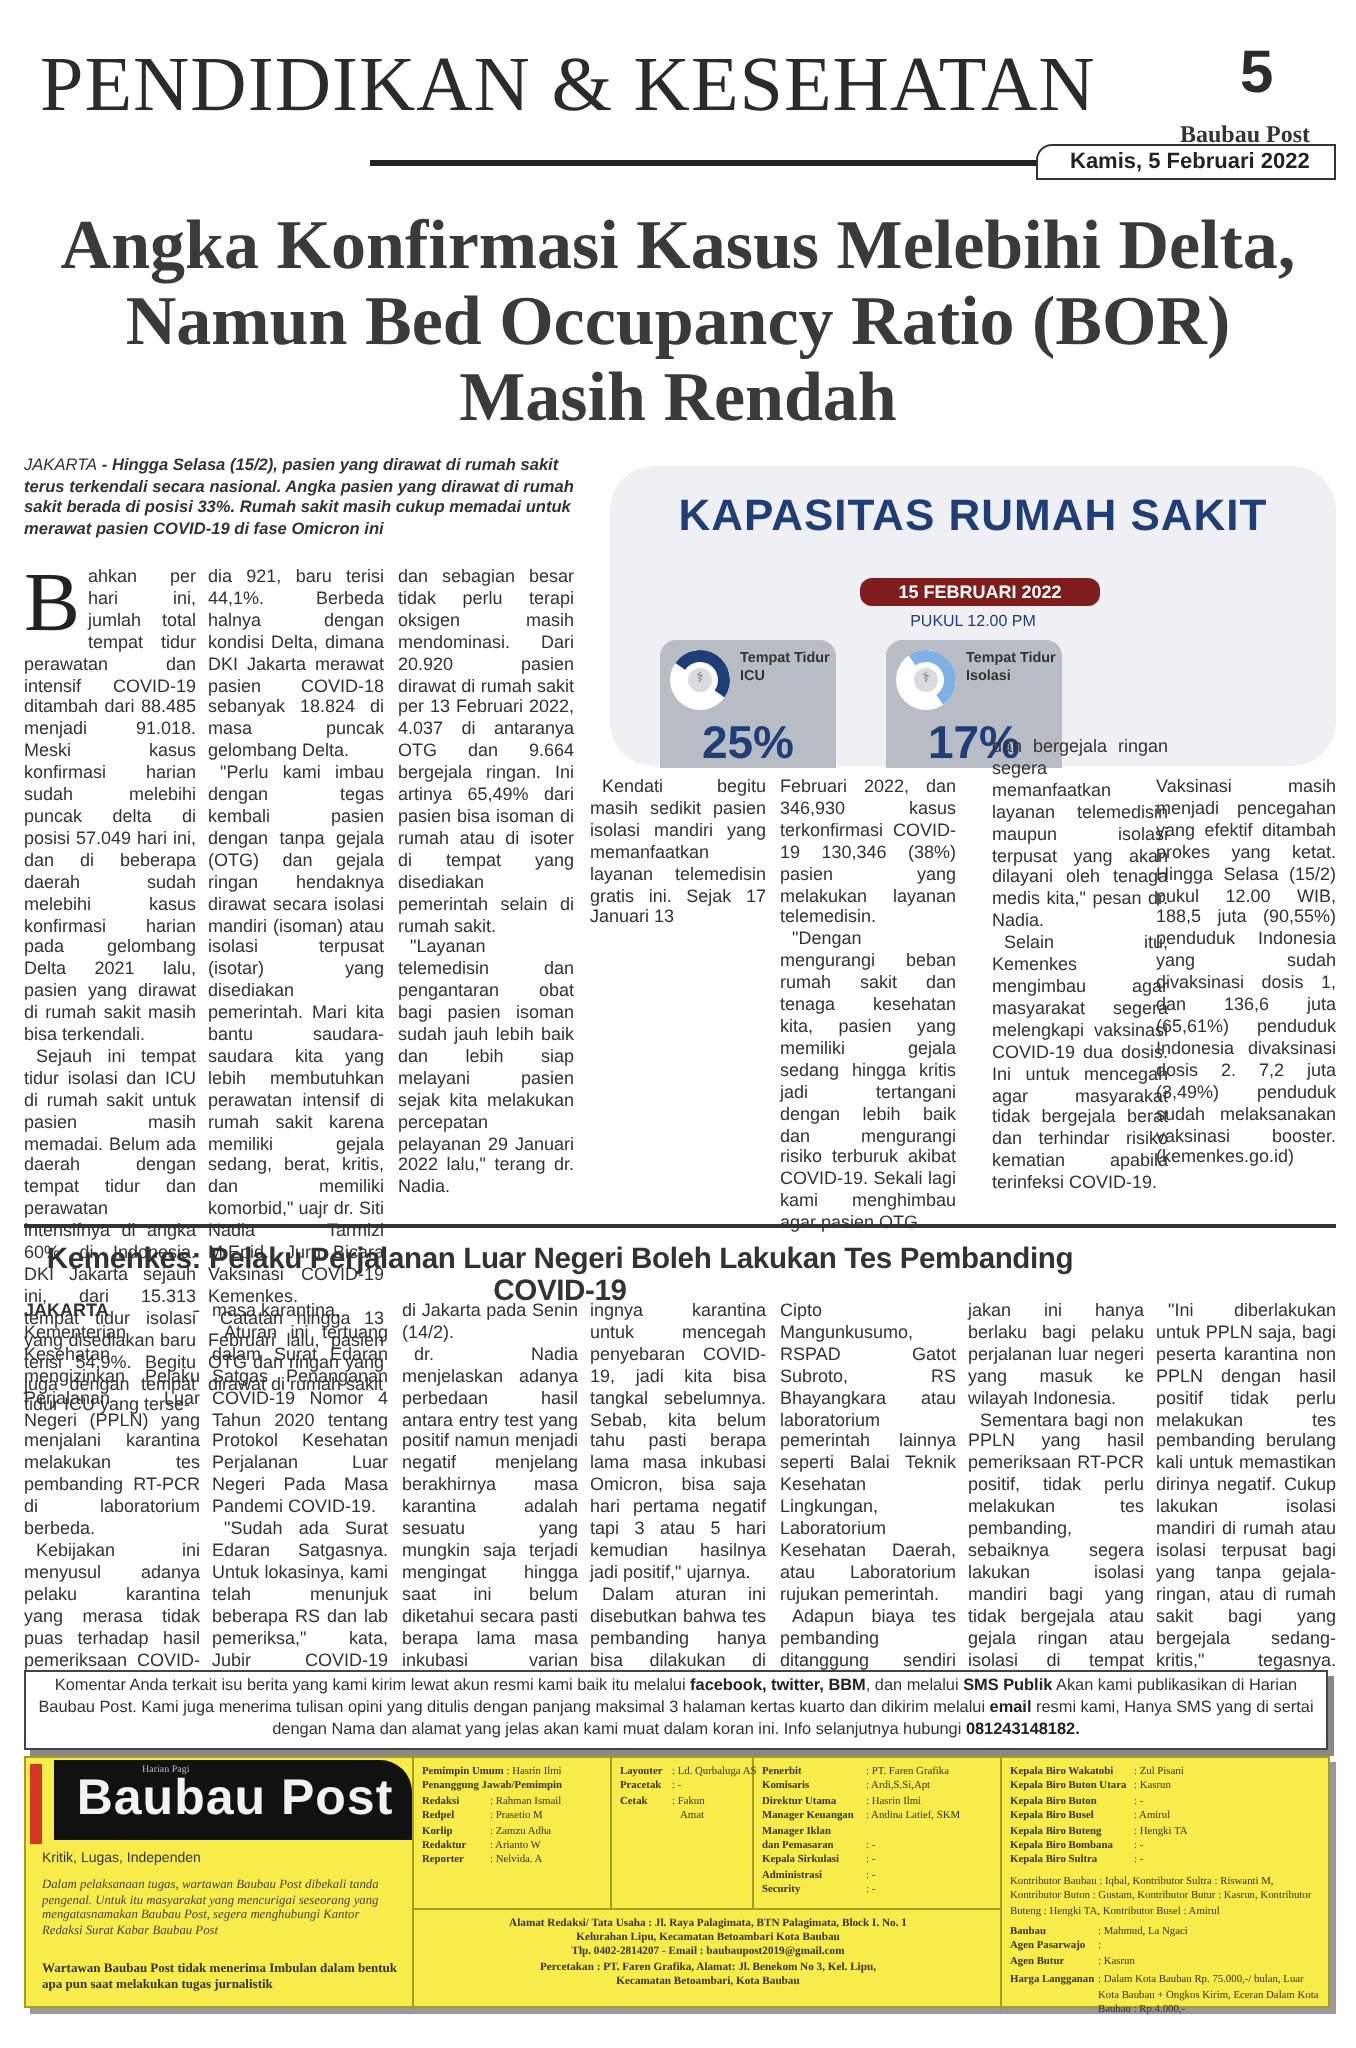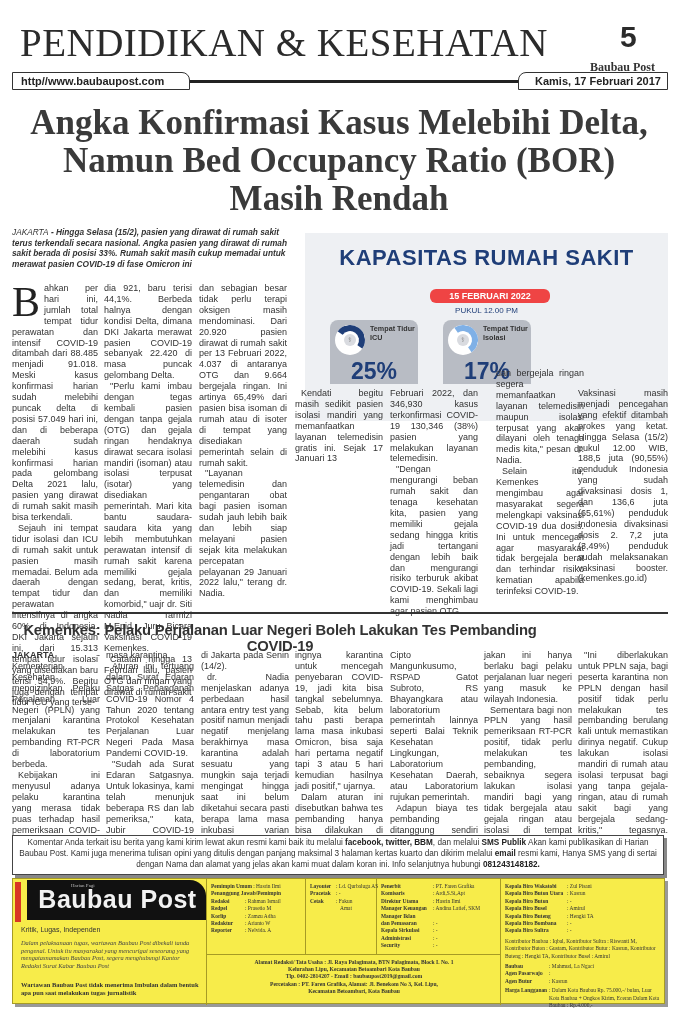--- a/index.html
+++ b/index.html
@@ -22,23 +22,23 @@
   .lead { position: absolute; left: 12px; top: 227px; width: 278px; font-size: 8.3px; line-height: 10.5px; font-weight: bold; font-style: italic; color: #333; }
   .lead .dateline { font-weight: normal; }
 
   
   .col { position: absolute; font-size: 9px; line-height: 10.9px; color: #333; text-align: justify; }
   .col p { text-indent: 6px; }
   .col p.noindent { text-indent: 0; }
   .dropcap { float: left; font-family: "Liberation Serif", serif; font-size: 42px; line-height: 34px; margin: 2px 4px 0 0; color: #222; }
 
   
-  .info { position: absolute; left: 305px; top: 233px; width: 363px; height: 188px; background: #eef0f3; }
+  .info { position: absolute; left: 305px; top: 233px; width: 363px; height: 150px; background: #eef0f3; border-radius: 22px; }
   .info-title { position: absolute; left: 0; top: 12px; width: 363px; text-align: center; font-weight: bold; font-size: 22px; color: #1f3e78; letter-spacing: 0.5px; }
-  .info-date { position: absolute; left: 125px; top: 56px; width: 120px; height: 14px; background: #ef4444; border-radius: 6px; color: #fff; font-weight: bold; font-size: 9px; text-align: center; line-height: 14px; }
+  .info-date { position: absolute; left: 125px; top: 56px; width: 120px; height: 14px; background: #7f1d1d; border-radius: 6px; color: #fff; font-weight: bold; font-size: 9px; text-align: center; line-height: 14px; }
   .info-time { position: absolute; left: 0; top: 73px; width: 363px; text-align: center; font-weight: normal; font-size: 8px; color: #1f3e78; }
   .card { position: absolute; top: 87px; width: 88px; height: 64px; background: #b8bcc4; border-radius: 8px 8px 0 0; }
   .donut { position: absolute; left: 5px; top: 5px; width: 30px; height: 30px; border-radius: 50%; background: #fff; }
   .donut-arc { position: absolute; left: 0; top: 0; width: 30px; height: 30px; border-radius: 50%; border: 6px solid transparent; }
   .donut-icon { position: absolute; left: 9px; top: 9px; width: 12px; height: 12px; border-radius: 50%; background: #d9dbe0; font-size: 7px; text-align: center; line-height: 12px; color: #777; }
   .card-label { position: absolute; left: 40px; top: 4px; width: 46px; font-weight: bold; font-size: 7.2px; line-height: 9px; color: #333; }
   .card-value { position: absolute; left: 0; top: 38px; width: 88px; text-align: center; font-weight: bold; font-size: 23px; color: #1f3e78; }
 
   .divider-line { position: absolute; left: 12px; top: 612px; width: 656px; height: 2px; background: #333; }
 
@@ -65,36 +65,35 @@
   .f-address { position: absolute; left: 196px; top: 80px; width: 290px; text-align: center; font-family: "Liberation Serif", serif; font-weight: bold; font-size: 5.6px; line-height: 7.2px; color: #333; }
 </style>
 </head>
 <body>
 
 <div class="masthead">
   <div class="section-title">PENDIDIKAN &amp; KESEHATAN</div>
   <div class="page-number">5</div>
   <div class="paper-name">Baubau Post</div>
   <div class="rule-bar"></div>
-  <div class="url-box">http//www.baubaupost.com</div>
-  <div class="date-box">Kamis, 17 Februari 2017</div>
+  <div class="date-box">Kamis, 5 Februari 2022</div>
 </div>
 
 <h1 class="headline">Angka Konfirmasi Kasus Melebihi Delta, Namun Bed Occupancy Ratio (BOR) Masih Rendah</h1>
 
 <div class="lead">
   <span class="dateline">JAKARTA</span><span> - Hingga Selasa (15/2), pasien yang dirawat di rumah sakit terus terkendali secara nasional. Angka pasien yang dirawat di rumah sakit berada di posisi 33%. Rumah sakit masih cukup memadai untuk merawat pasien COVID-19 di fase Omicron ini</span>
 </div>
 
 <div class="col" style="left:12px; top:283px; width:86px;">
   <p class="noindent"><span class="dropcap">B</span><span>ahkan per hari ini, jumlah total tempat tidur perawatan dan intensif COVID-19 ditambah dari 88.485 menjadi 91.018. Meski kasus konfirmasi harian sudah melebihi puncak delta di posisi 57.049 hari ini, dan di beberapa daerah sudah melebihi kasus konfirmasi harian pada gelombang Delta 2021 lalu, pasien yang dirawat di rumah sakit masih bisa terkendali.</span></p>
   <p>Sejauh ini tempat tidur isolasi dan ICU di rumah sakit untuk pasien masih memadai. Belum ada daerah dengan tempat tidur dan perawatan intensifnya di angka 60% di Indonesia. DKI Jakarta sejauh ini, dari 15.313 tempat tidur isolasi yang disediakan baru terisi 54,9%. Begitu juga dengan tempat tidur ICU yang terse-</p>
 </div>
 <div class="col" style="left:104px; top:283px; width:88px;">
-  <p class="noindent">dia 921, baru terisi 44,1%. Berbeda halnya dengan kondisi Delta, dimana DKI Jakarta merawat pasien COVID-19 sebanyak 22.420 di masa puncak gelombang Delta.</p>
+  <p class="noindent">dia 921, baru terisi 44,1%. Berbeda halnya dengan kondisi Delta, dimana DKI Jakarta merawat pasien COVID-18 sebanyak 18.824 di masa puncak gelombang Delta.</p>
   <p>"Perlu kami imbau dengan tegas kembali pasien dengan tanpa gejala (OTG) dan gejala ringan hendaknya dirawat secara isolasi mandiri (isoman) atau isolasi terpusat (isotar) yang disediakan pemerintah. Mari kita bantu saudara-saudara kita yang lebih membutuhkan perawatan intensif di rumah sakit karena memiliki gejala sedang, berat, kritis, dan memiliki komorbid," uajr dr. Siti Nadia Tarmizi M.Epid., Juru Bicara Vaksinasi COVID-19 Kemenkes.</p>
   <p>Catatan hingga 13 Februari lalu, pasien OTG dan ringan yang dirawat di rumah sakit</p>
 </div>
 <div class="col" style="left:199px; top:283px; width:88px;">
   <p class="noindent">dan sebagian besar tidak perlu terapi oksigen masih mendominasi. Dari 20.920 pasien dirawat di rumah sakit per 13 Februari 2022, 4.037 di antaranya OTG dan 9.664 bergejala ringan. Ini artinya 65,49% dari pasien bisa isoman di rumah atau di isoter di tempat yang disediakan pemerintah selain di rumah sakit.</p>
   <p>"Layanan telemedisin dan pengantaran obat bagi pasien isoman sudah jauh lebih baik dan lebih siap melayani pasien sejak kita melakukan percepatan pelayanan 29 Januari 2022 lalu," terang dr. Nadia.</p>
 </div>
 
 <div class="info">
   <div class="info-title">KAPASITAS RUMAH SAKIT</div>

